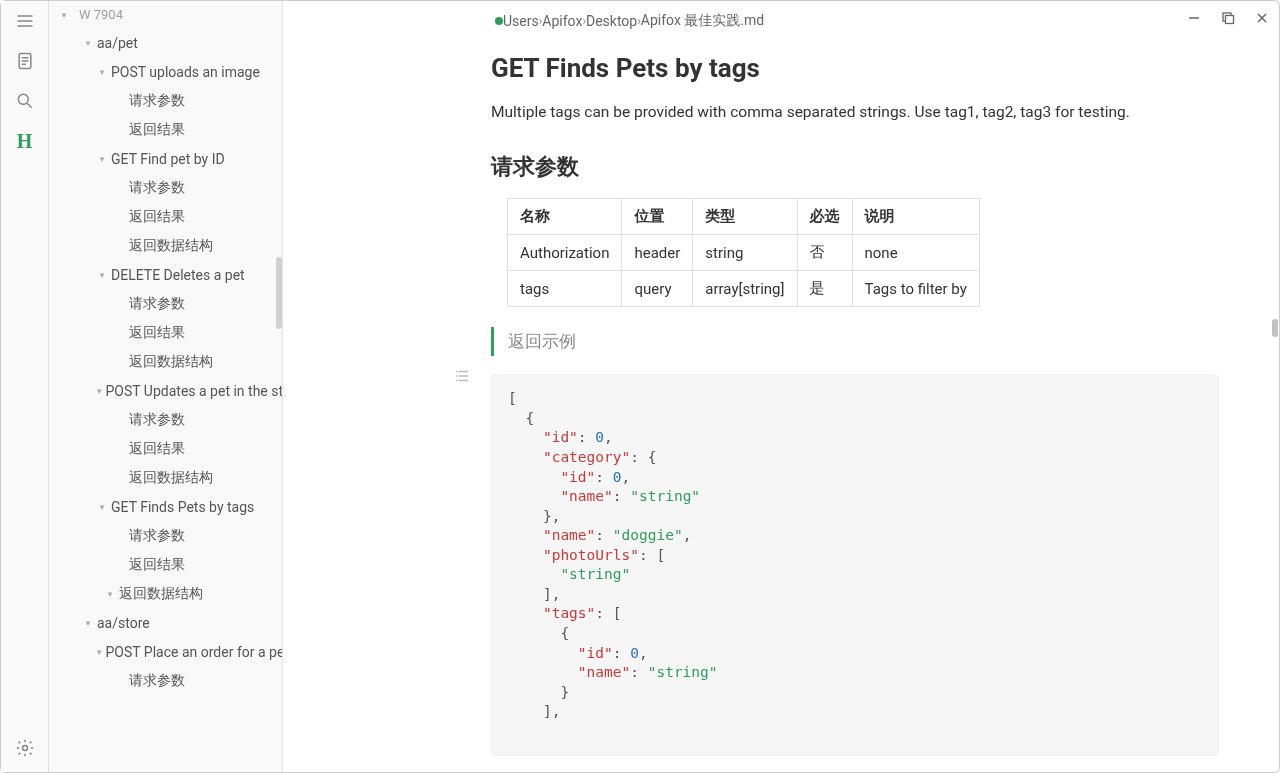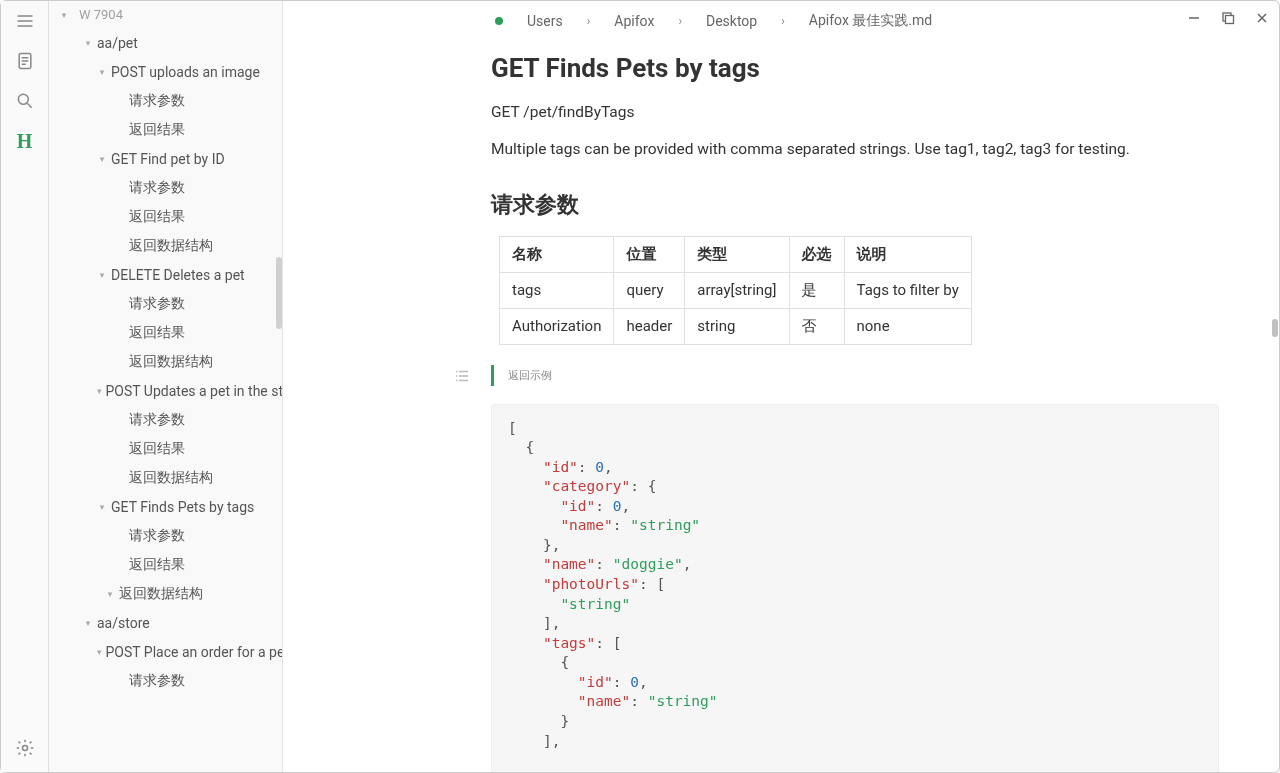--- a/index.html
+++ b/index.html
@@ -11,35 +11,35 @@
 .ab-h{color:#2e9e5b;font-weight:700;font-size:20px;font-family:Georgia,serif;}
 .ab-bottom{margin-top:auto;margin-bottom:12px;}
 .sidebar{width:234px;background:#f9f9f9;border-right:1px solid #e5e5e5;display:flex;flex-direction:column;overflow:hidden;position:relative;}
 .sidebar-header{display:flex;align-items:center;gap:6px;padding:6px 10px;color:#a0a0a0;font-size:13px;}
 .tree{flex:1;overflow-y:auto;padding-bottom:12px;}
 .tree-item{display:flex;align-items:center;height:29px;color:#555;cursor:pointer;white-space:nowrap;overflow:hidden;text-overflow:ellipsis;font-size:14px;}
 .caret{width:10px;display:inline-flex;justify-content:center;color:#aaa;font-size:9px;margin-right:4px;}
 .scroll-thumb{position:absolute;right:0;top:256px;width:6px;height:72px;background:#d0d0d0;border-radius:3px;}
 .main{flex:1;display:flex;flex-direction:column;overflow:hidden;position:relative;}
 .title-bar{height:40px;display:flex;align-items:center;padding:0 12px;}
-.breadcrumb{display:flex;align-items:center;gap:24px;margin-left:200px;color:#666;font-size:14px;}
+.breadcrumb{display:flex;align-items:center;gap:0;margin-left:200px;color:#666;font-size:14px;}
 .bc-dot{width:8px;height:8px;border-radius:50%;background:#2e9e5b;}
 .bc-sep{color:#888;font-size:12px;}
 .window-controls{position:absolute;right:8px;top:8px;display:flex;gap:16px;}
 .wc{width:18px;height:18px;color:#666;cursor:pointer;display:flex;align-items:center;justify-content:center;}
 .content{flex:1;overflow-y:auto;padding:0 60px 0 208px;position:relative;}
 .content h1{font-size:26px;font-weight:700;color:#333;margin:12px 0 18px;}
 .content p{font-size:15.5px;color:#333;margin:14px 0;line-height:1.5;}
 .content h2{font-size:22px;font-weight:700;color:#333;margin:28px 0 16px;}
-table{border-collapse:collapse;margin:4px 8px 20px;}
+table{border-collapse:collapse;margin:4px 16px 20px;}
 th,td{border:1px solid #e0e0e0;padding:8px 12px;text-align:left;font-size:15px;color:#333;font-weight:400;}
 th{font-weight:600;background:#fff;}
 .outline-icon{position:absolute;left:170px;top:326px;color:#bbb;}
 .toc{margin:10px 0 18px;}
-.toc-item{border-left:3px solid #2e9e5b;padding:3px 0 3px 14px;color:#888;font-size:11px;margin:2px 0;}
+.toc-item{border-left:3px solid #2e9e5b;padding:3px 0 3px 14px;color:#888;font-size:17px;margin:2px 0;}
 .code-block{background:#f6f6f6;border:1px solid #eee;border-radius:4px;padding:14px 16px;font-family:Consolas,Monaco,monospace;font-size:14.5px;line-height:1.35;color:#555;white-space:pre;overflow:auto;}
 .k{color:#c73a3a;}
 .n{color:#2a6fbf;}
 .s{color:#2e9e5b;}
 .p{color:#555;}
 .main-scroll{position:absolute;right:1px;top:318px;width:6px;height:18px;background:#c0c0c0;border-radius:3px;}
 </style>
 </head>
 <body>
 
@@ -200,47 +200,46 @@
         <div class="wc">
             <svg width="14" height="14" viewBox="0 0 14 14">
               <path d="M3 3l8 8M11 3l-8 8" stroke="#666" stroke-width="1.5"></path>
             </svg>
           </div>
       </div>
     </div>
 
     <div class="content">
       <h1>GET Finds Pets by tags</h1>
-      <p>GET /pet/findByTags</p>
       <p>Multiple tags can be provided with comma separated strings. Use tag1, tag2, tag3 for testing.</p>
       <h2>请求参数</h2>
       <table>
         <thead>
             <tr id="thead-row">
               <th>名称</th>
               <th>位置</th>
               <th>类型</th>
               <th>必选</th>
               <th>说明</th>
             </tr>
           </thead>
         <tbody id="tbody">
             <tr>
+              <td>Authorization</td>
+              <td>header</td>
+              <td>string</td>
+              <td>否</td>
+              <td>none</td>
+            </tr>
+            <tr>
               <td>tags</td>
               <td>query</td>
               <td>array[string]</td>
               <td>是</td>
               <td>Tags to filter by</td>
-            </tr>
-            <tr>
-              <td>Authorization</td>
-              <td>header</td>
-              <td>string</td>
-              <td>否</td>
-              <td>none</td>
             </tr>
           </tbody>
       </table>
 
       <div class="outline-icon"><svg width="18" height="18" viewBox="0 0 24 24" stroke="#bbb" fill="none" stroke-width="1.8">
             <path d="M4 6h2M8 6h12M4 12h2M8 12h12M4 18h2M8 18h12"></path>
           </svg></div>
 
       <div class="toc">
         <div class="toc-item">返回示例</div>

